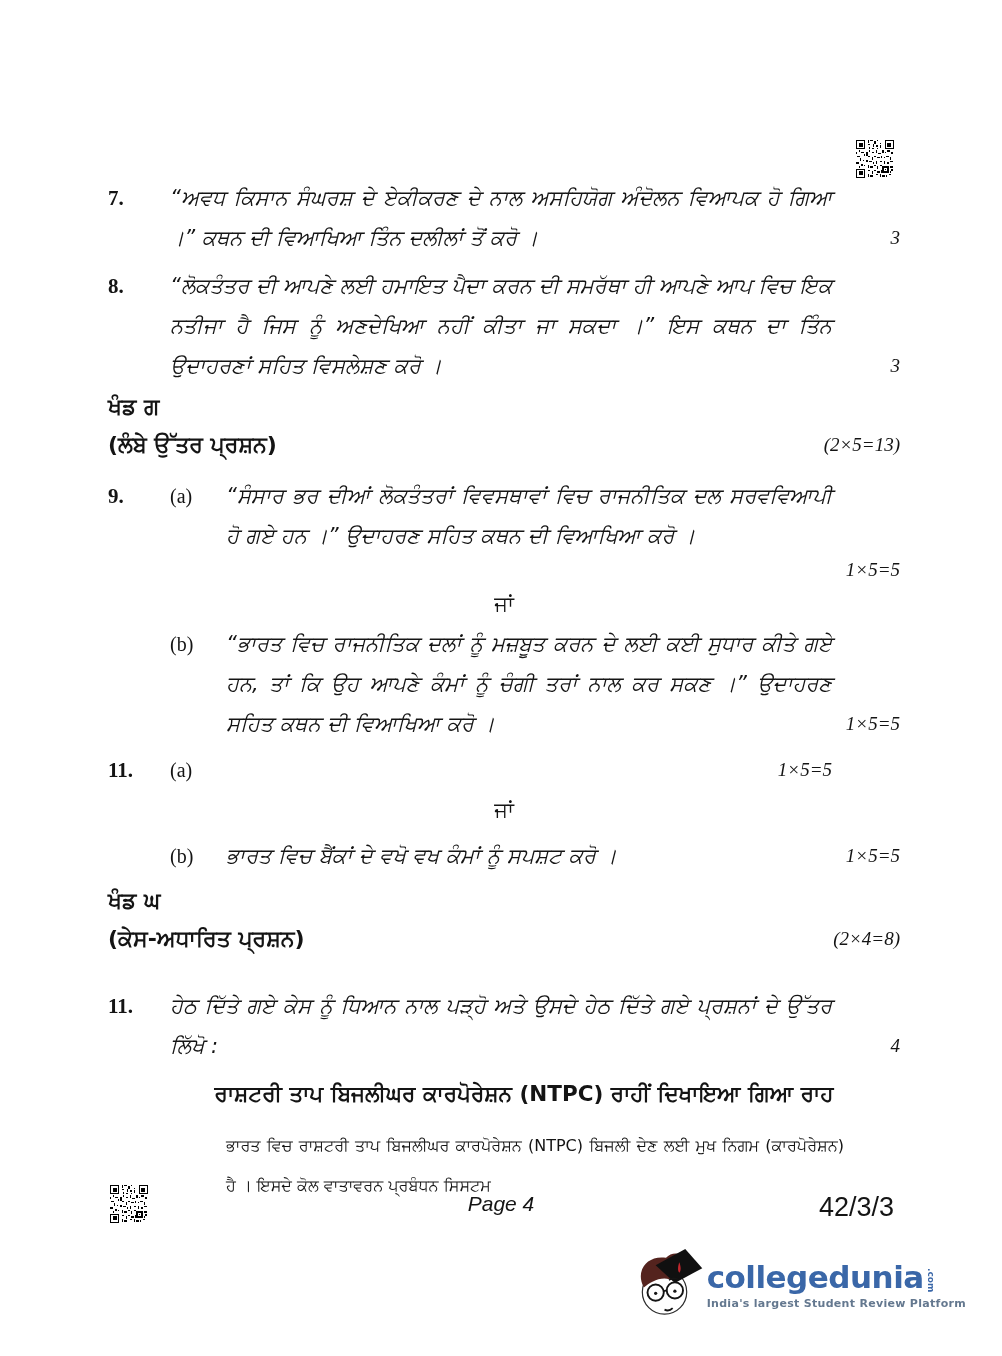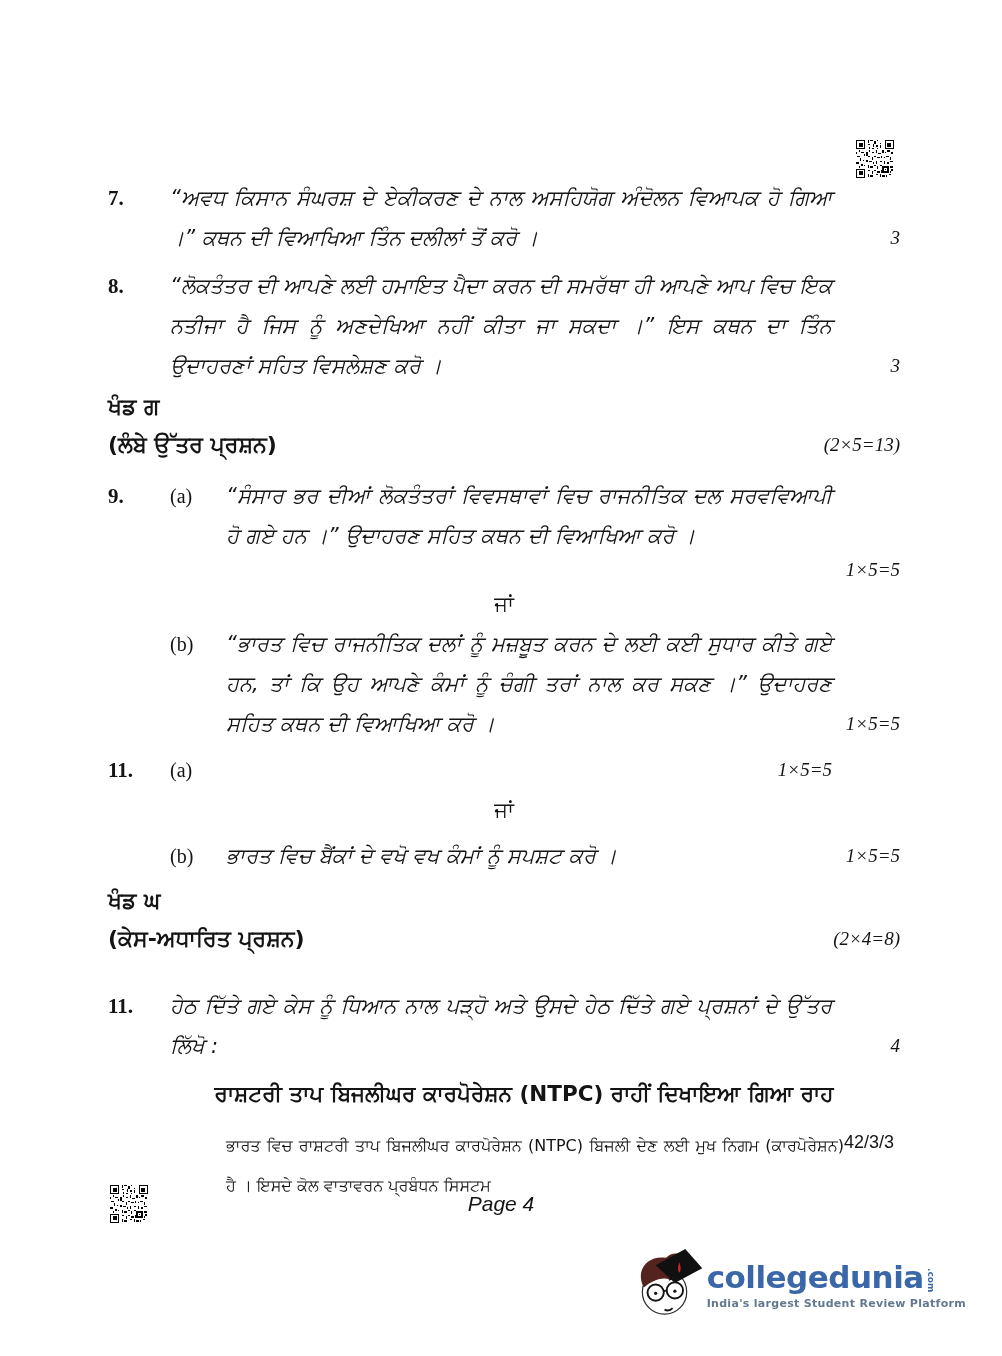--- a/index.html
+++ b/index.html
@@ -20,22 +20,22 @@
   .sec-sub{font-weight:700;font-size:22px;line-height:38px;}
   .sec-marks{position:absolute;right:0;bottom:0;font-family:"Liberation Serif",serif;font-style:italic;font-size:19px;line-height:38px;}
   .or-divider{text-align:center;font-size:21px;line-height:40px;}
   .case-heading{font-weight:700;font-size:21.5px;line-height:36px;text-align:center;margin-left:40px;}
   .case-para{font-size:16px;line-height:40px;text-align:justify;margin:14px 56px 0 118px;}
   .qr{position:absolute;}
   .qr-top{right:108px;top:140px;}
   .qr-bottom{left:110px;top:1185px;}
   .footer-page{position:absolute;left:0;right:0;top:1192px;text-align:center;
     font-family:"Liberation Sans",sans-serif;font-style:italic;font-size:21px;}
-  .footer-code{position:absolute;right:108px;top:1132px;
-    font-family:"Liberation Sans",sans-serif;font-size:18px;}
+  .footer-code{position:absolute;right:108px;top:1192px;
+    font-family:"Liberation Sans",sans-serif;font-size:27px;}
   .brand{position:absolute;right:36px;top:1246px;display:flex;align-items:center;}
   .brand-text{display:flex;flex-direction:column;margin-left:4px;}
   .brand-row{display:flex;align-items:flex-end;}
   .brand-word{font-weight:700;font-size:31px;letter-spacing:-0.5px;line-height:32px;}
   .brand-com{writing-mode:vertical-rl;font-size:9px;font-weight:700;margin-left:2px;line-height:9px;}
   .brand-tag{font-size:11px;font-weight:700;letter-spacing:0.3px;margin-top:4px;}
   .spacer-top{height:178px;}
   .mt8{margin-top:8px;}.mt12{margin-top:12px;}.mt6{margin-top:6px;}
   .mt28{margin-top:28px;}.mt10{margin-top:10px;}.mt2{margin-top:2px;}
 </style>

